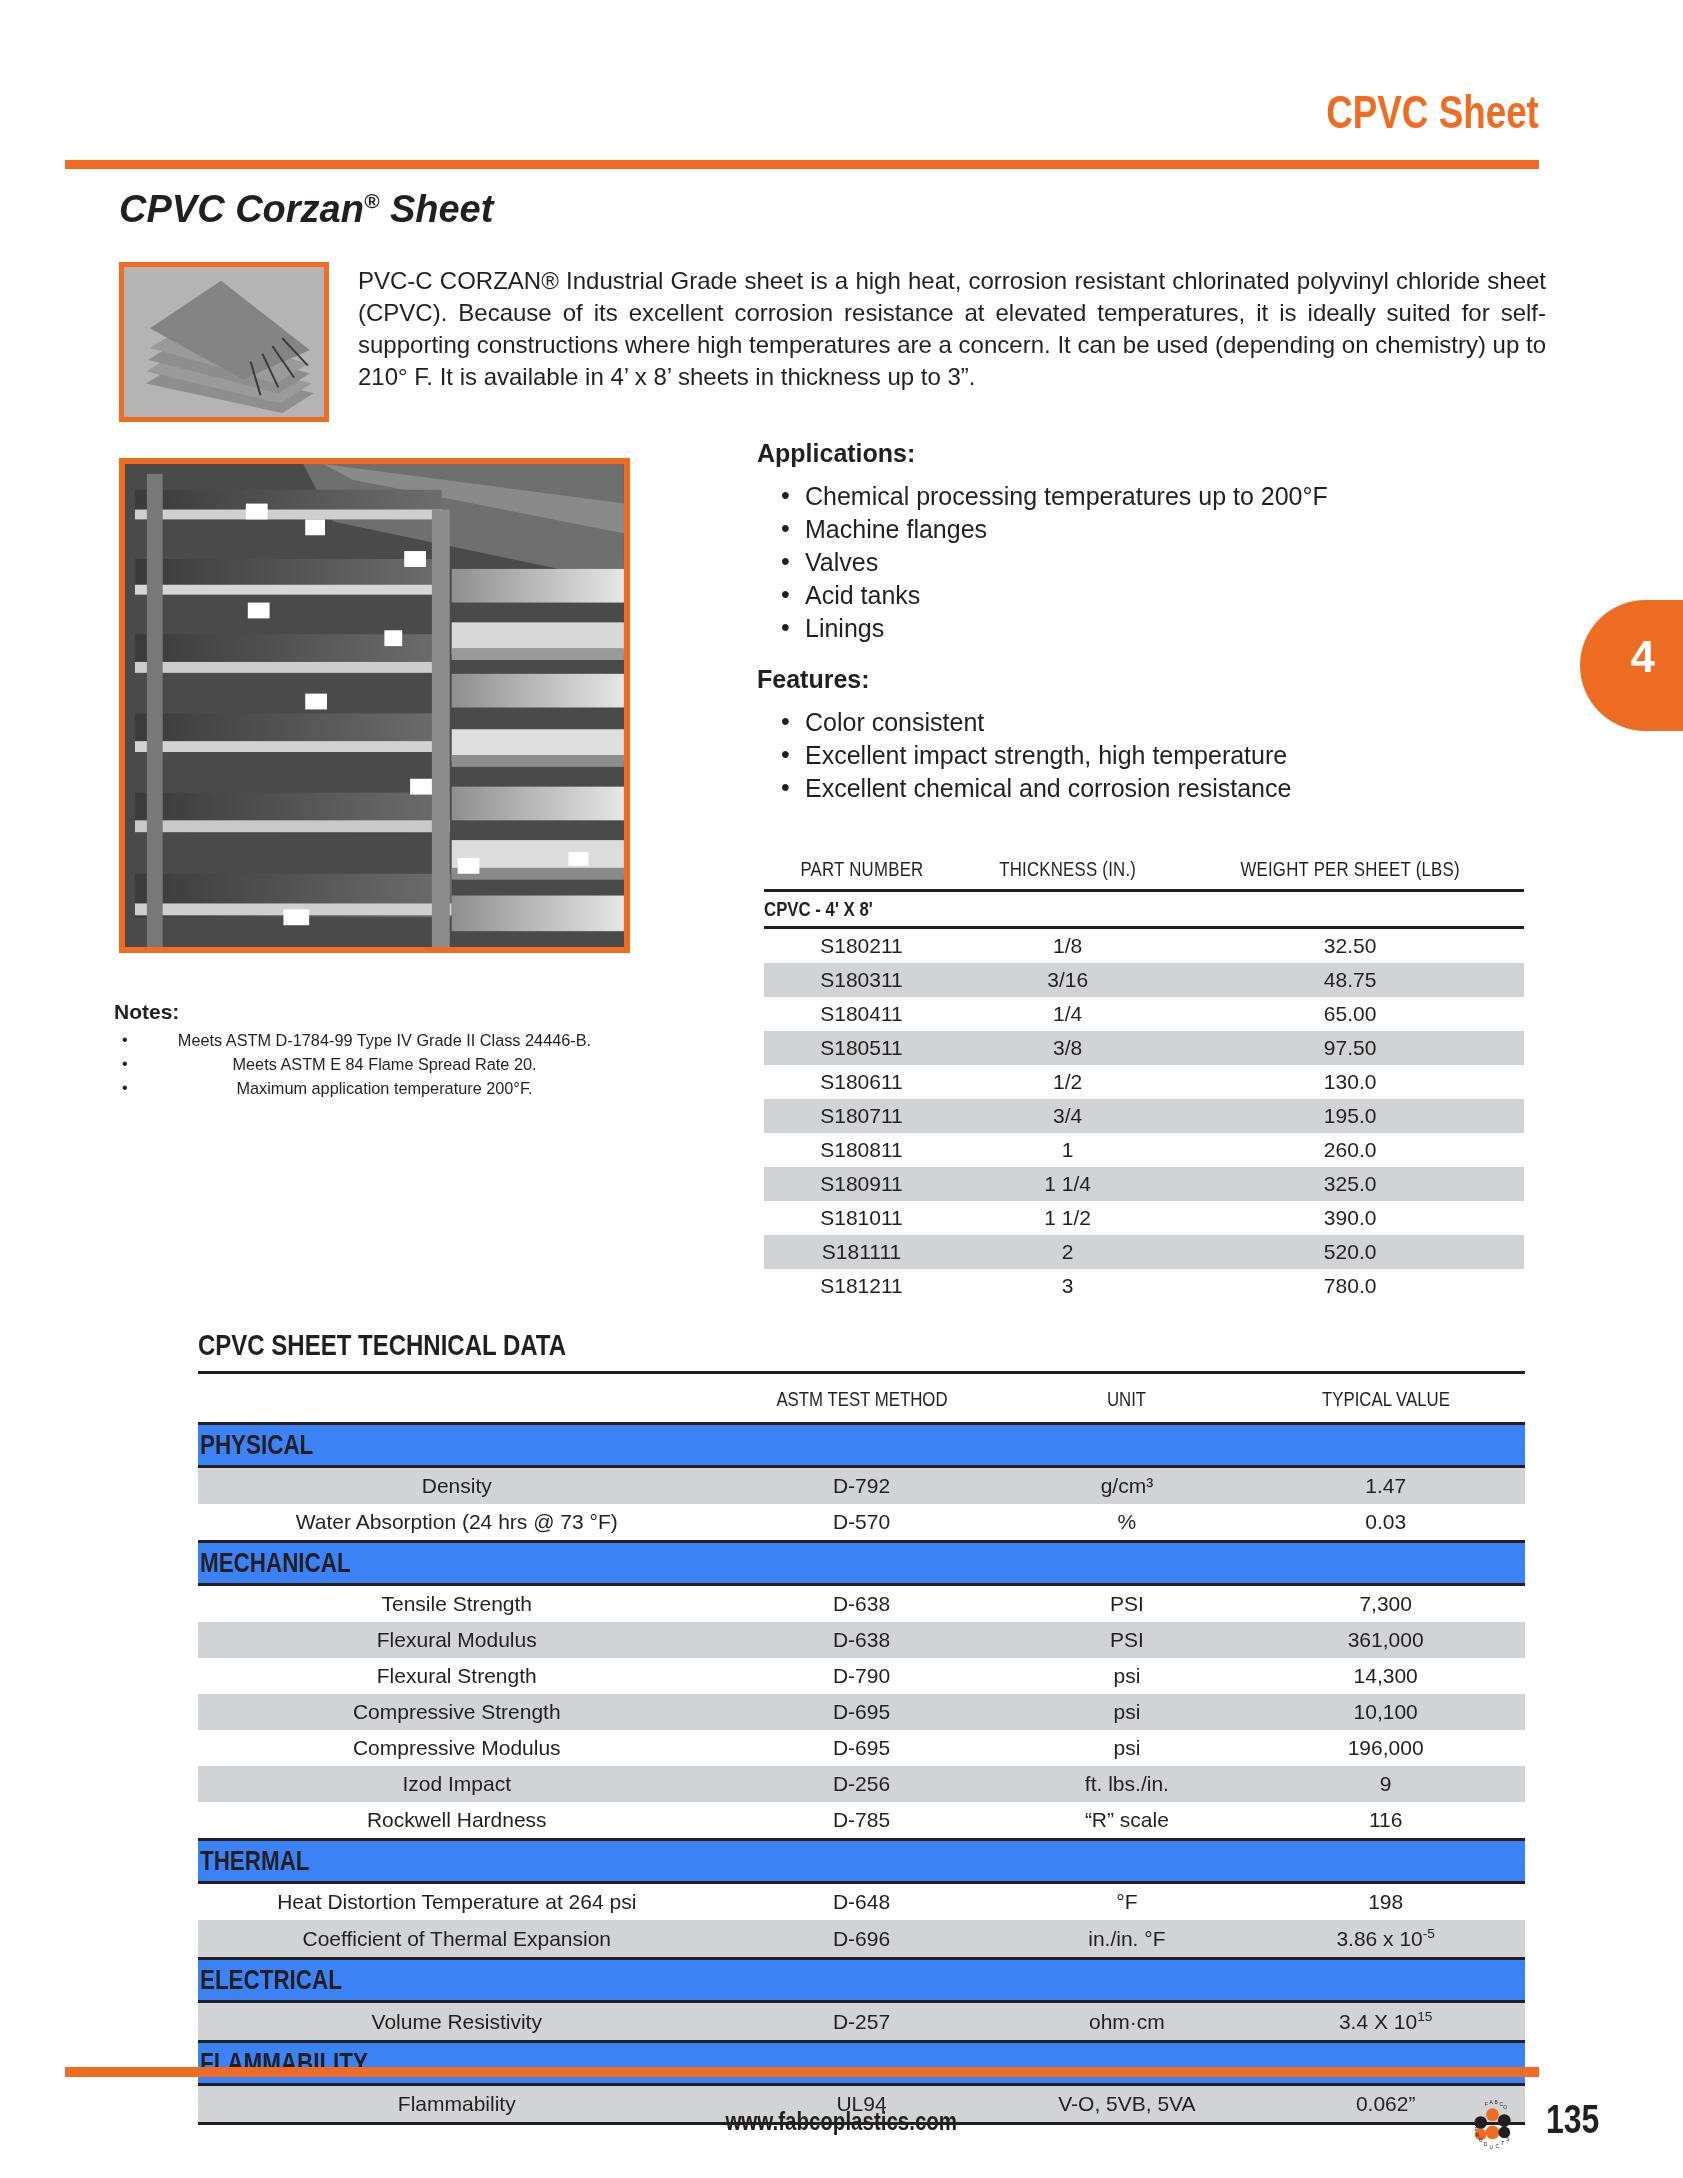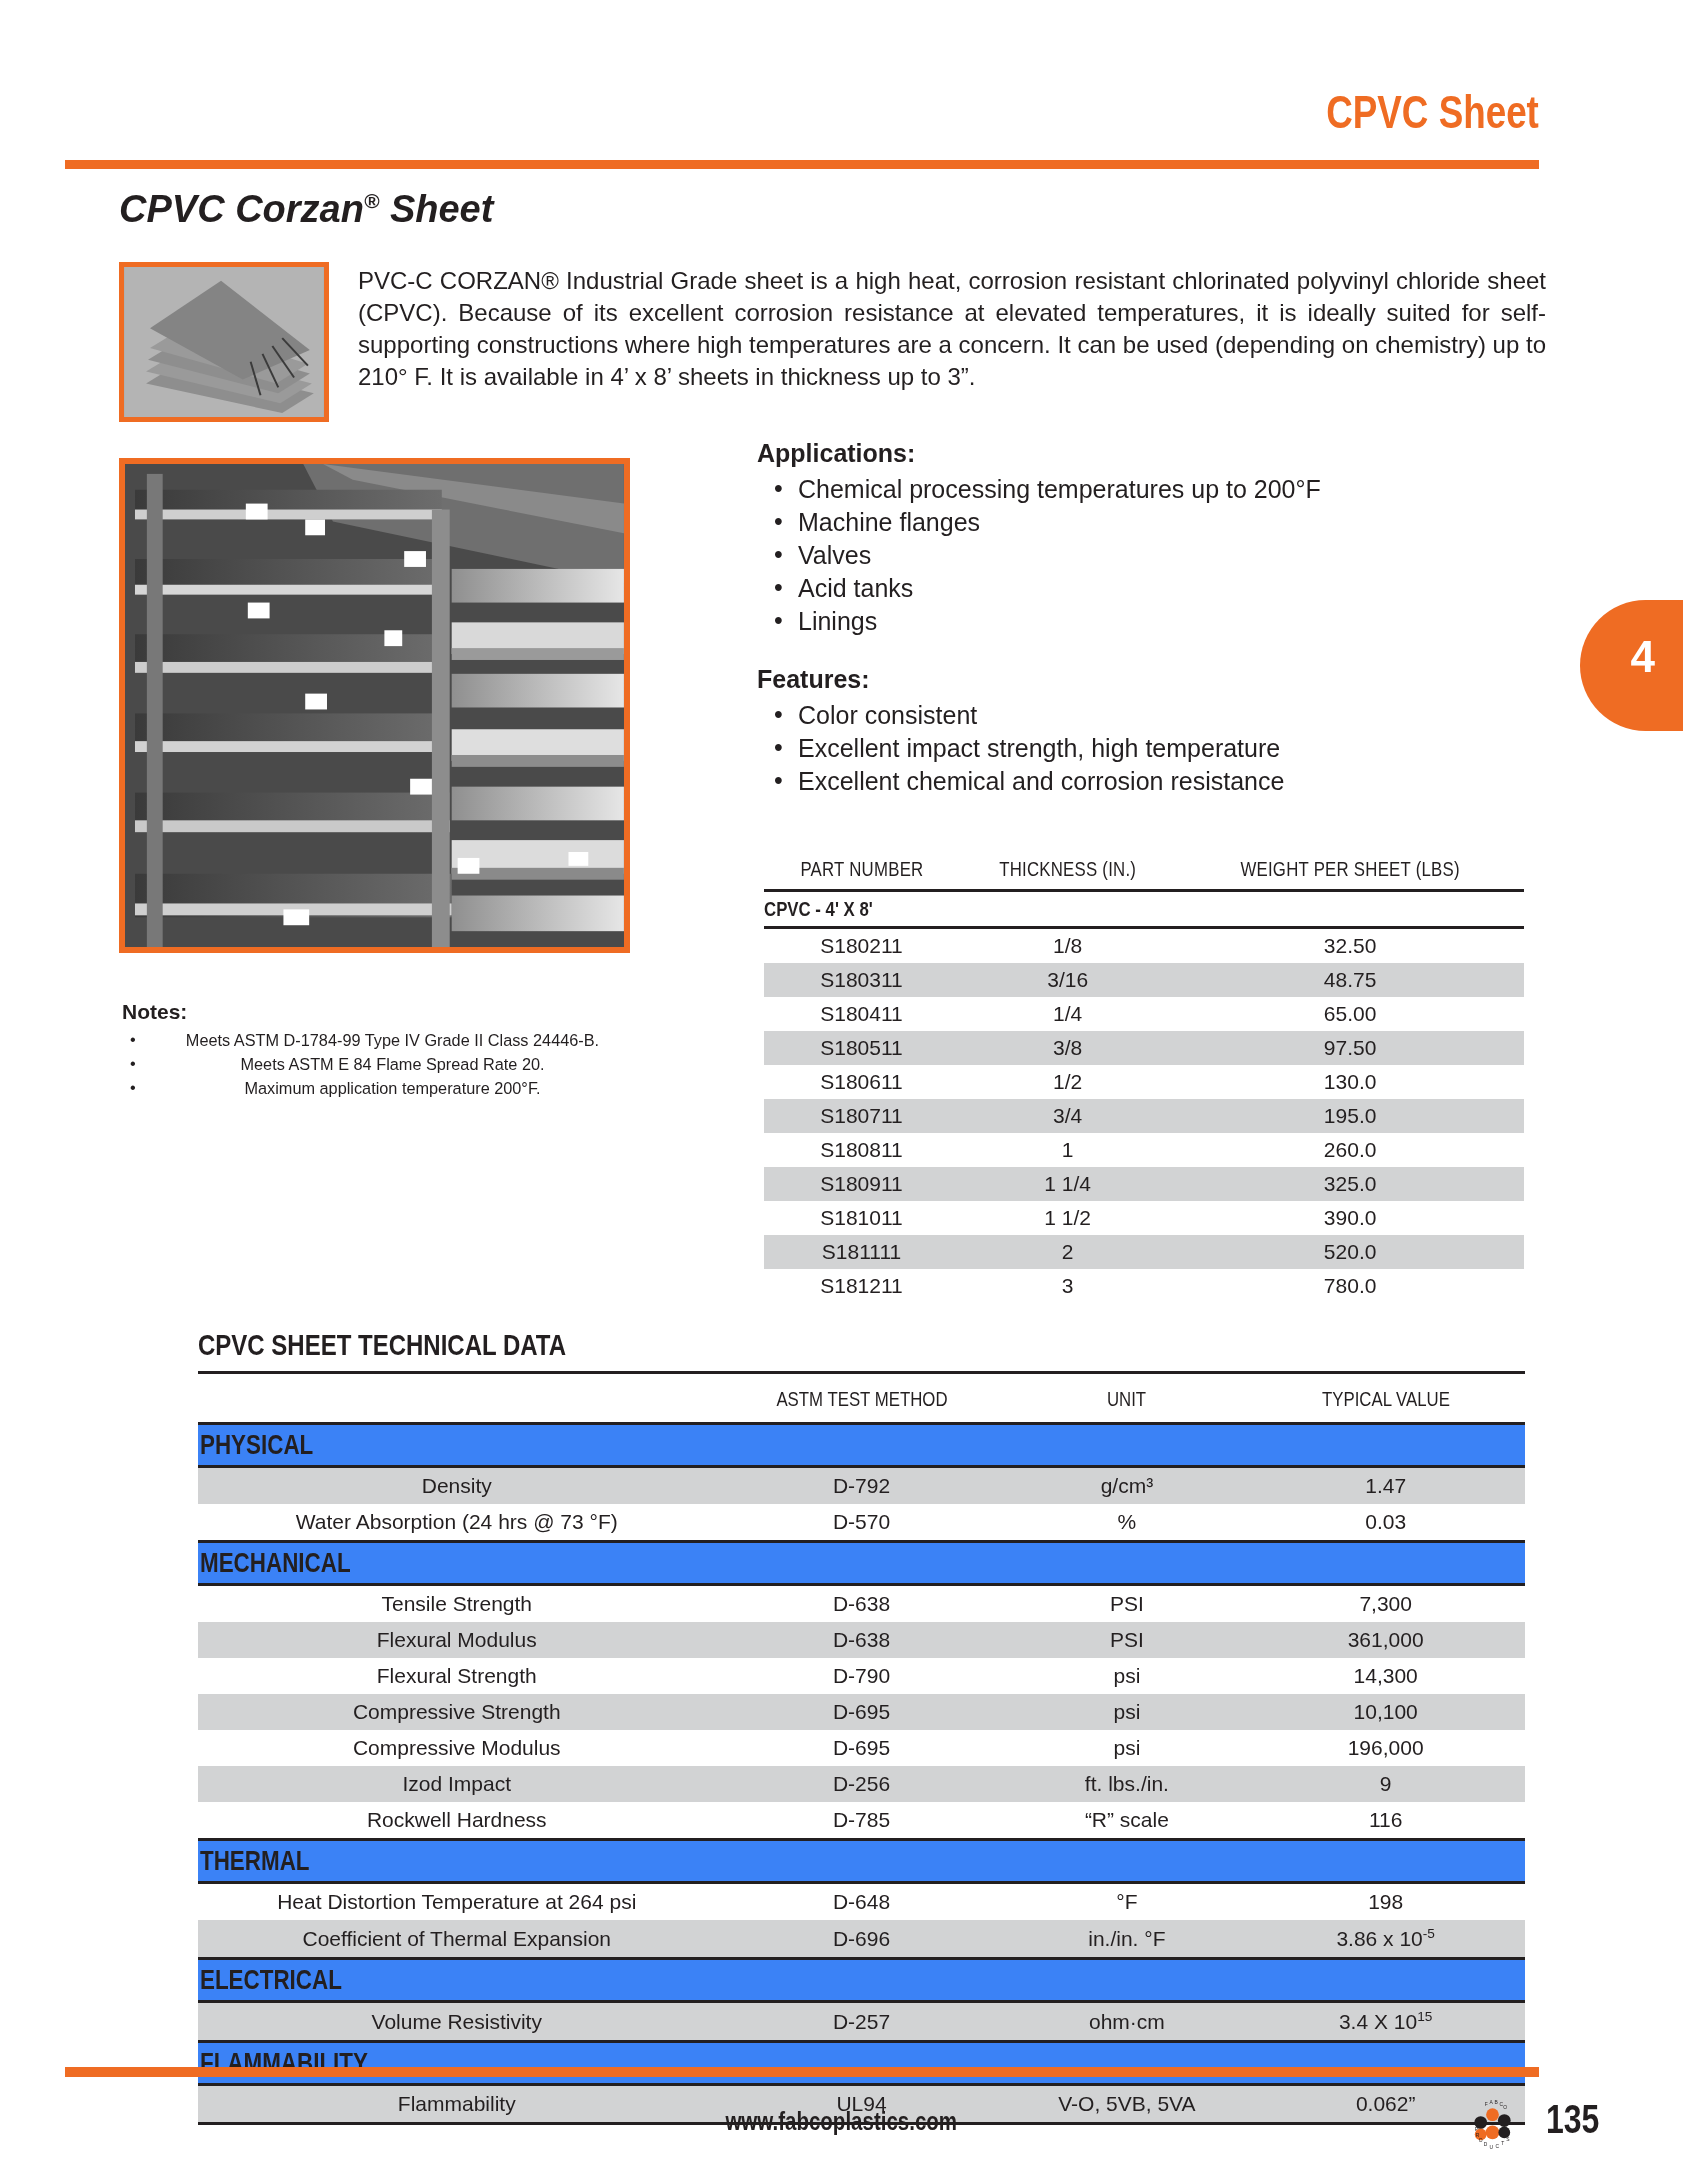--- a/index.html
+++ b/index.html
@@ -68,34 +68,34 @@
     top: 458px; left: 119px; width: 499px; height: 483px;
     border: 6px solid #ef6c23;
     overflow: hidden;
     background: #555;
   }
 
   
   .list-head {
     font-size: 25px; font-weight: bold; color: #231f20;
   }
-  .bullet-list { list-style: none; margin: 5px; padding: 0; }
+  .bullet-list { list-style: none; margin: 12px; padding: 0; }
   .bullet-list li {
     font-size: 25px; line-height: 33px; color: #231f20;
     padding-left: 36px; position: relative; white-space: nowrap;
   }
   .bullet-list li:before {
     content: "•"; position: absolute; left: 12px; top: -1px;
   }
   #applications-block { top: 439px; left: 757px; }
   #features-block { top: 665px; left: 757px; }
   .list-head { margin-bottom: 4px; }
 
   
-  #notes-block { top: 1000px; left: 122px; width: 515px; }
+  #notes-block { top: 1000px; left: 114px; width: 515px; }
   #notes-head { font-size: 21px; font-weight: bold; margin-bottom: 4px; }
   #notes-list { list-style: none; margin: 0; padding: 0; text-align: center; }
   #notes-list li {
     font-size: 16.3px; line-height: 24px;
     padding-left: 26px; position: relative; color: #231f20;
   }
   #notes-list li:before {
     content: "•"; position: absolute; left: 8px; top: -1px;
   }
 

